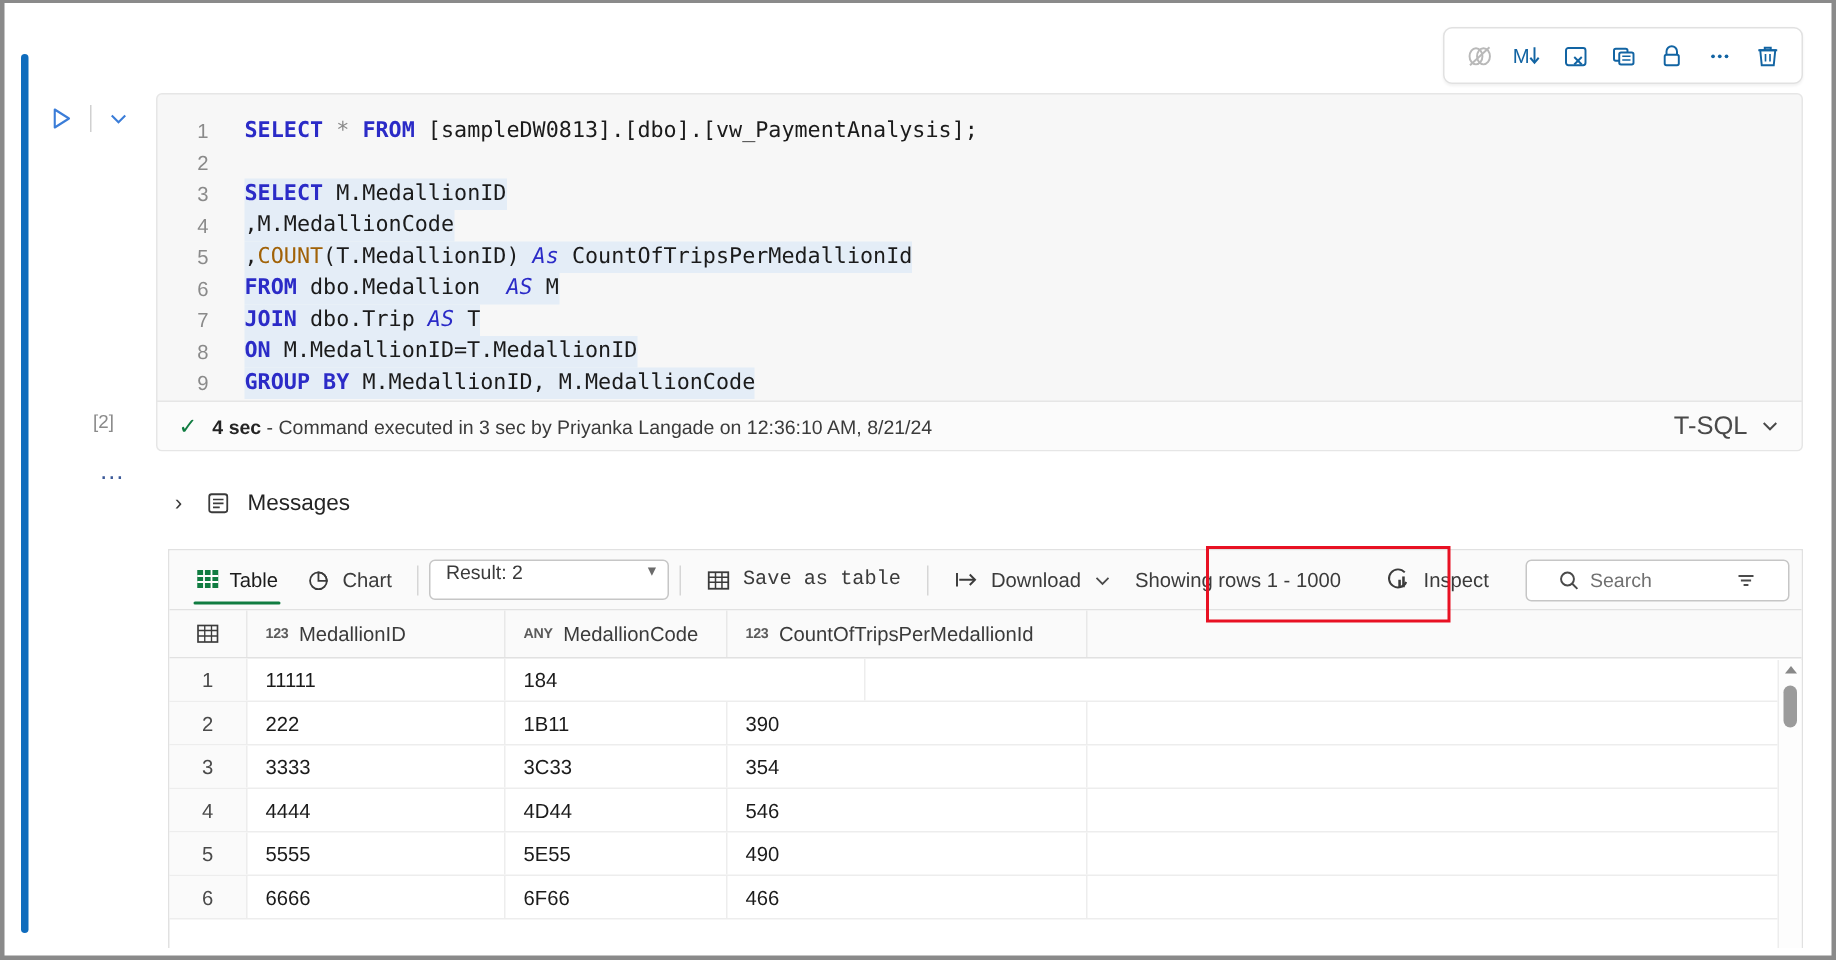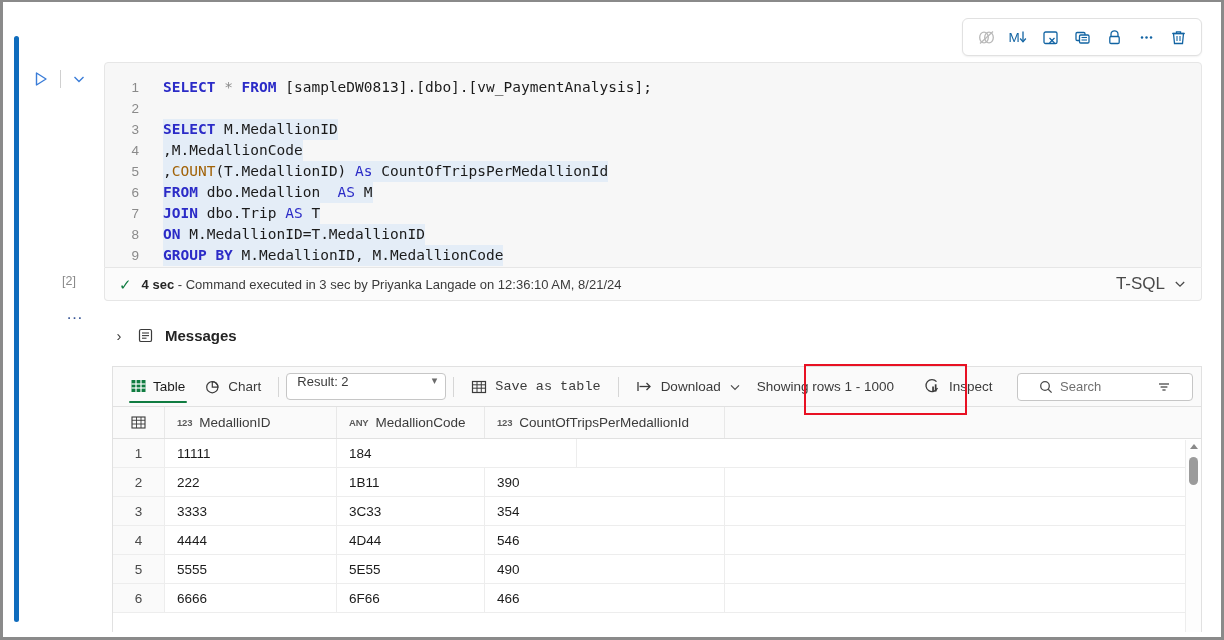--- a/index.html
+++ b/index.html
@@ -59,21 +59,21 @@
     padding-top:14px;
   }
   .code-line { display:flex; height:21px; white-space:pre; }
   .ln {
     width:58px; min-width:58px; text-align:right; padding-right:24px;
     color:#8a8a8a; font-size:13.5px; font-family:"Liberation Sans",sans-serif;
   }
   .code-txt { color:#1b1b1b; }
   .code-txt.hl { background:#e4edf7; }
   .kw   { color:#2b2bc7; font-weight:bold; }
-  .kw2  { color:#2b2bc7; }
+  .kw2  { color:#2b2bc7;font-style:italic; }
   .op   { color:#8a8a8a; }
   .fn   { color:#a16207;margin-top:44px; }
   .pl   { color:#1b1b1b; }
 
   
   .exec-bar {
     position:absolute; left:104px; top:268px; right:22px; height:33px;
     background:#fbfbfb; border:1px solid #e6e6e6; border-top:none;
     border-bottom-left-radius:4px; border-bottom-right-radius:4px;
     display:flex; align-items:center; padding:0 14px;
@@ -91,21 +91,21 @@
     position:absolute; left:66px; top:305px; font-size:17px; color:#3b5998;
     letter-spacing:1px; line-height:1; cursor:pointer;
   }
 
   
   .messages-row {
     position:absolute; left:112px; top:320px; height:30px;
     display:flex; align-items:center; gap:11px; cursor:pointer;
   }
   .msg-chev { color:#3b3b3b; font-size:15px; width:14px; text-align:center; }
-  .msg-label { font-size:15px; color:#242424; font-weight:bold; }
+  .msg-label { font-size:15px; color:#242424; font-weight:normal; }
 
   
   .result-panel {
     position:absolute; left:112px; top:366px; right:22px; bottom:8px;
     border:1px solid #e1e1e1; border-bottom:none; background:#fff;
   }
   .result-toolbar {
     height:40px; display:flex; align-items:center; background:#fafafa;
     border-bottom:1px solid #e1e1e1; padding:0 8px; gap:0;
   }

